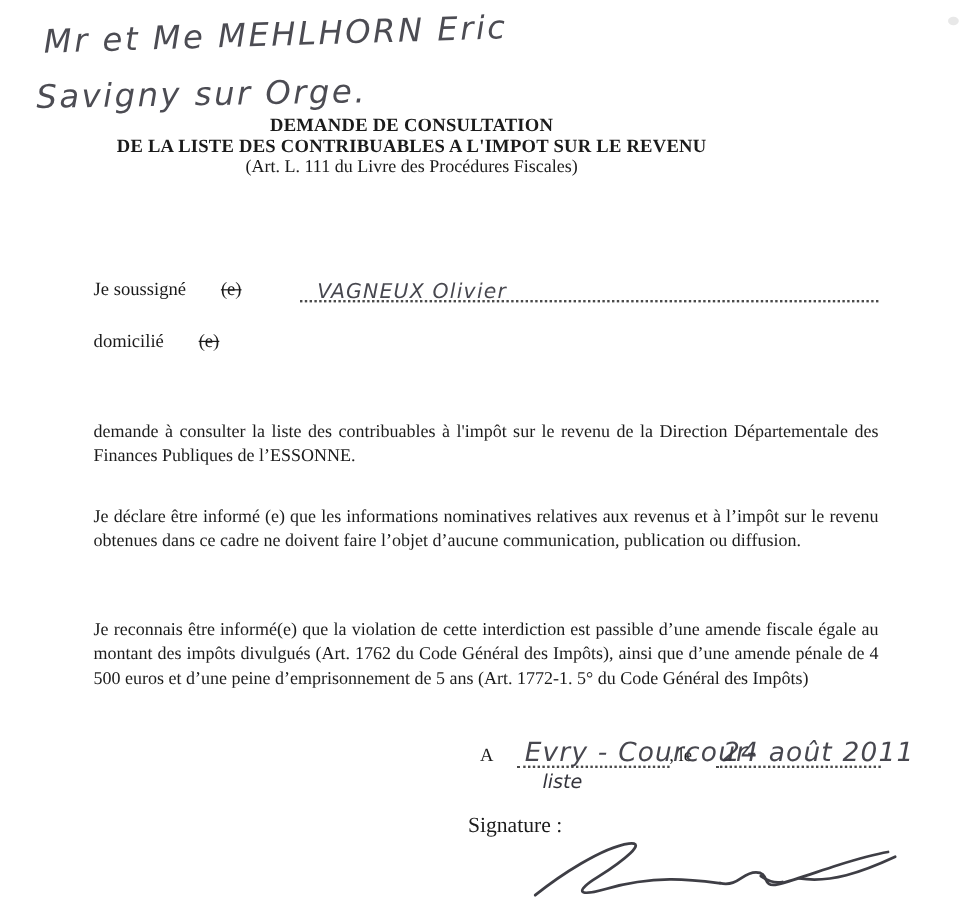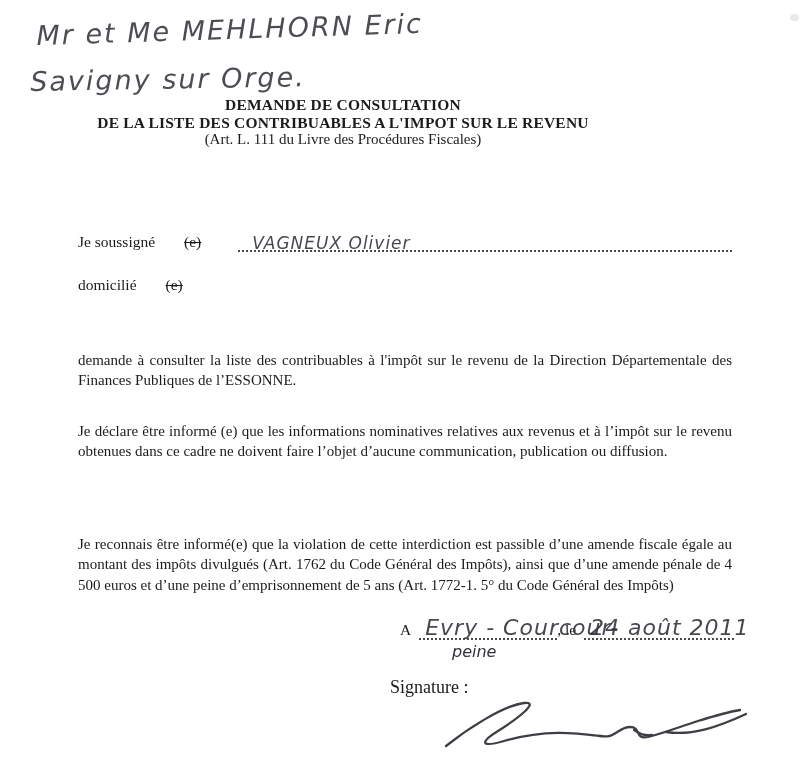--- a/index.html
+++ b/index.html
@@ -52,21 +52,21 @@
     font-size: 15.5px;
     gap: 29px;
   }
   .fill-label { white-space: nowrap; padding-bottom: 1px; }
   .struck { text-decoration: line-through; }
   .dotline {
     flex: 1;
     position: relative;
     height: 17px;
     border-bottom: 2px dotted #4a4a4a;
-    margin-left: 8px;
+    margin-left: 20px;
   }
   .dotline .hand { position: absolute; bottom: -3px; left: 14px; }
 
   
   .para {
     position: absolute;
     left: 78px;
     width: 654px;
     font-size: 15px;
     line-height: 20.3px;
@@ -137,33 +137,33 @@
     </span>
   </div>
 
   <div class="fill-line" style="left:78px; top:276px; width:562px;">
     <span class="fill-label">domicilié</span>
       <span class="fill-label struck">(e)</span>
   </div>
 
   <p class="para" style="top:306px;">demande à consulter la liste des contribuables à l'impôt sur le revenu de la Direction Départementale des Finances Publiques de l’ESSONNE.</p>
   <p class="para" style="top:377px;">Je déclare être informé (e) que les informations nominatives relatives aux revenus et à l’impôt sur le revenu obtenues dans ce cadre ne doivent faire l’objet d’aucune communication, publication ou diffusion.</p>
-  <p class="para" style="top:490px;">Je reconnais être informé(e) que la violation de cette interdiction est passible d’une amende fiscale égale au montant des impôts divulgués (Art. 1762 du Code Général des Impôts), ainsi que d’une amende pénale de 4 500 euros et d’une peine d’emprisonnement de 5 ans (Art. 1772-1. 5° du Code Général des Impôts)</p>
+  <p class="para" style="top:471px;">Je reconnais être informé(e) que la violation de cette interdiction est passible d’une amende fiscale égale au montant des impôts divulgués (Art. 1762 du Code Général des Impôts), ainsi que d’une amende pénale de 4 500 euros et d’une peine d’emprisonnement de 5 ans (Art. 1772-1. 5° du Code Général des Impôts)</p>
 
   <div class="closing-line">
     <span class="fill-label">A</span>
     <span class="dotline place-dot">
       <span class="hand hand-date">Evry - Courcour-</span>
     </span>
     <span class="fill-label">, le</span>
     <span class="dotline date-dot">
       <span class="hand hand-date">24 août 2011</span>
     </span>
   </div>
-  <div class="hand place-overflow">peine</div>
+  <div class="hand place-overflow">liste</div>
 
   <div class="signature-label">Signature :</div>
 
   <svg class="signature-svg" width="322" height="72" viewBox="0 0 322 72">
     <g fill="none" stroke="#2e2e36" stroke-width="2.3" stroke-linecap="round" opacity="0.92">
       <path d="M 18 62 C 38 46 74 22 96 19 C 112 17 92 33 70 47 C 52 58 52 64 76 57 C 118 45 148 49 172 52"></path>
       <path d="M 172 52 C 188 55 190 43 202 43 C 214 43 206 56 220 53 C 236 49 254 42 270 37 C 286 32 300 28 312 26"></path>
       <path d="M 238 48 C 264 52 290 43 318 30"></path>
       <path d="M 206 46 C 212 50 216 52 224 51"></path>
     </g>

